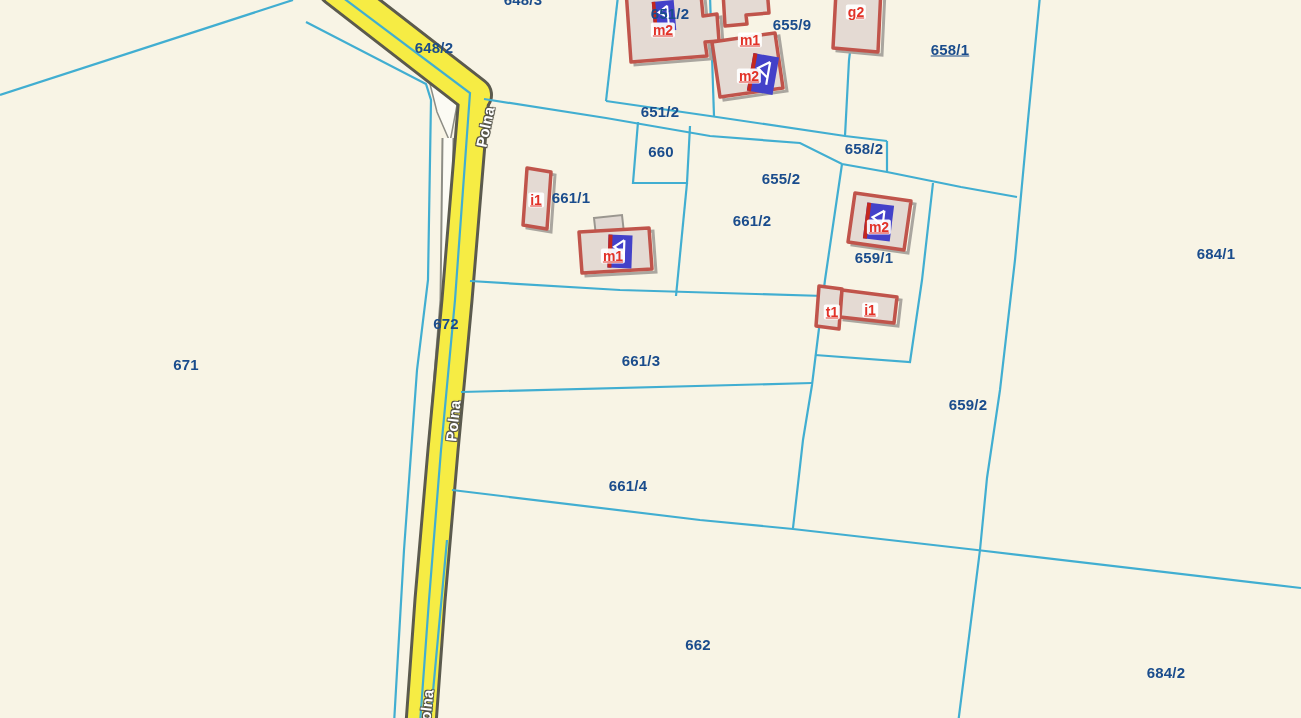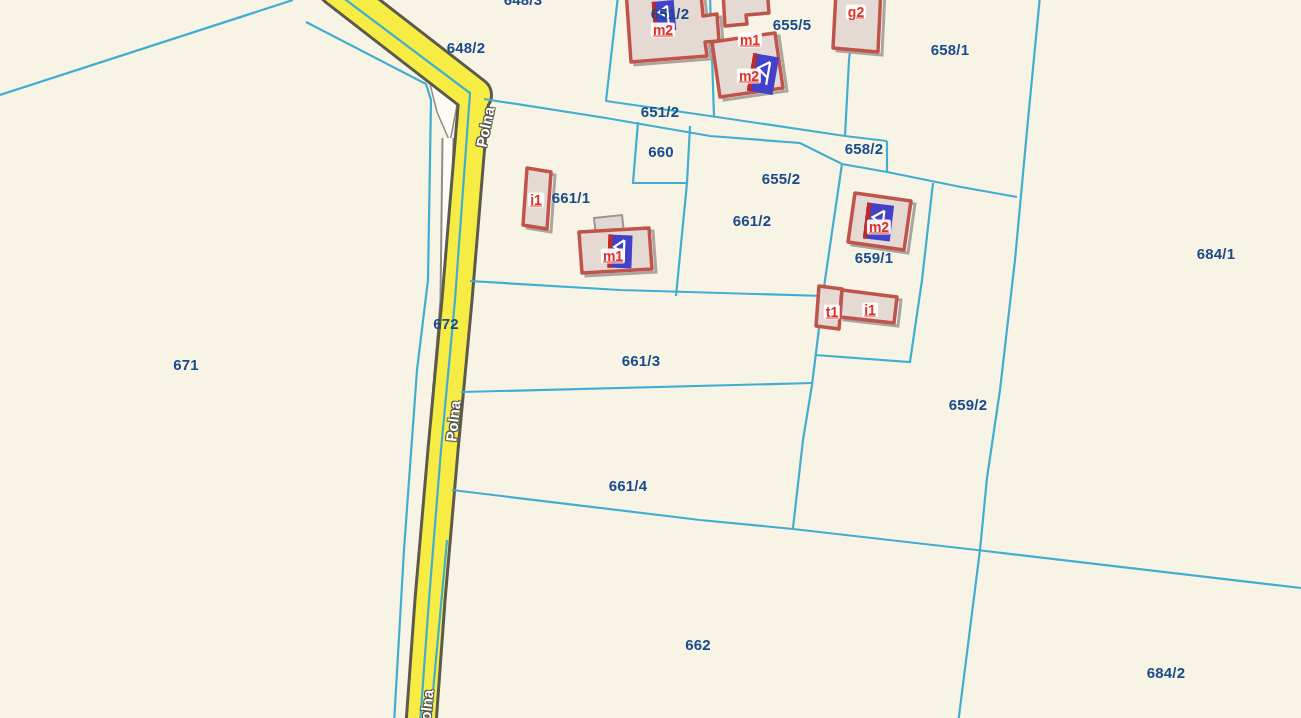--- a/index.html
+++ b/index.html
@@ -111,24 +111,24 @@
       <g transform="translate(878,222) rotate(7)">
         <rect x="-13" y="-18" width="27" height="36" fill="#4341c9"></rect>
         <rect x="-13" y="-18" width="4" height="36" fill="#c4281f"></rect>
         <path d="M5,-12 L5,10 M5,-12 L-6,-4 L5,3" stroke="#fff" stroke-width="2.2" fill="none"></path>
       </g>
     </g>
   </svg>
 
   <div id="label-layer">
       <div class="parcel-label" style="left: 523px; top: -1px;">648/3</div>
-      <div class="parcel-label" style="left: 434px; top: 47px; margin-left: 32px;">648/2</div>
+      <div class="parcel-label" style="left: 434px; top: 47px;">648/2</div>
       <div class="parcel-label" style="left: 670px; top: 13px;">651/2</div>
-      <div class="parcel-label" style="left: 792px; top: 24px;">655/5</div>
-      <div class="parcel-label" style="left: 950px; top: 49px;">658/1</div>
+      <div class="parcel-label" style="left: 792px; top: 24px;">655/9</div>
+      <div class="parcel-label" style="left: 950px; top: 49px; text-decoration: underline;">658/1</div>
       <div class="parcel-label" style="left: 660px; top: 111px;">651/2</div>
       <div class="parcel-label" style="left: 781px; top: 131px; margin-top: 47px;">655/2</div>
       <div class="parcel-label" style="left: 864px; top: 148px;">658/2</div>
       <div class="parcel-label" style="left: 661px; top: 151px;">660</div>
       <div class="parcel-label" style="left: 571px; top: 197px;">661/1</div>
       <div class="parcel-label" style="left: 752px; top: 220px;">661/2</div>
       <div class="parcel-label" style="left: 1216px; top: 253px;">684/1</div>
       <div class="parcel-label" style="left: 874px; top: 257px;">659/1</div>
       <div class="parcel-label" style="left: 446px; top: 323px;">672</div>
       <div class="parcel-label" style="left: 186px; top: 364px;">671</div>

